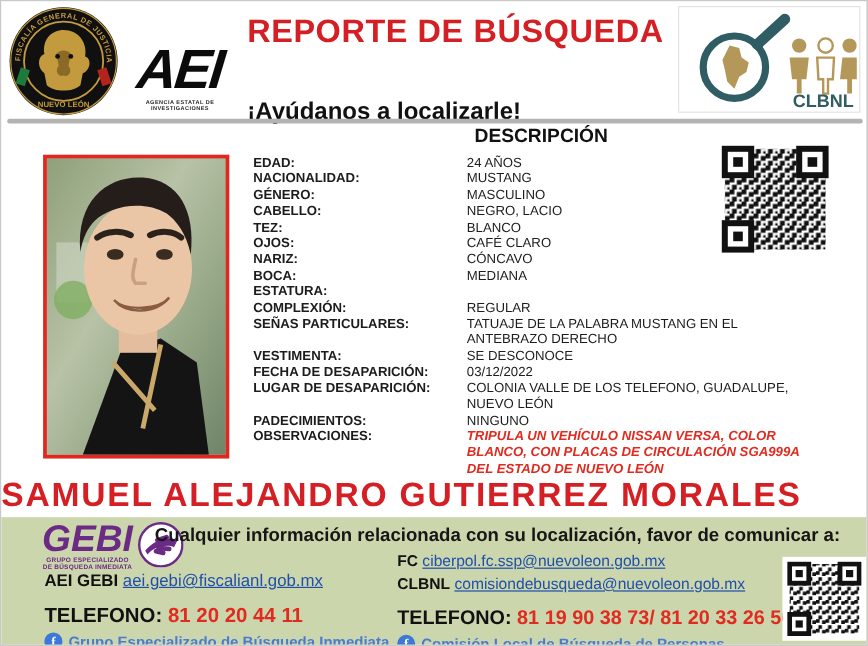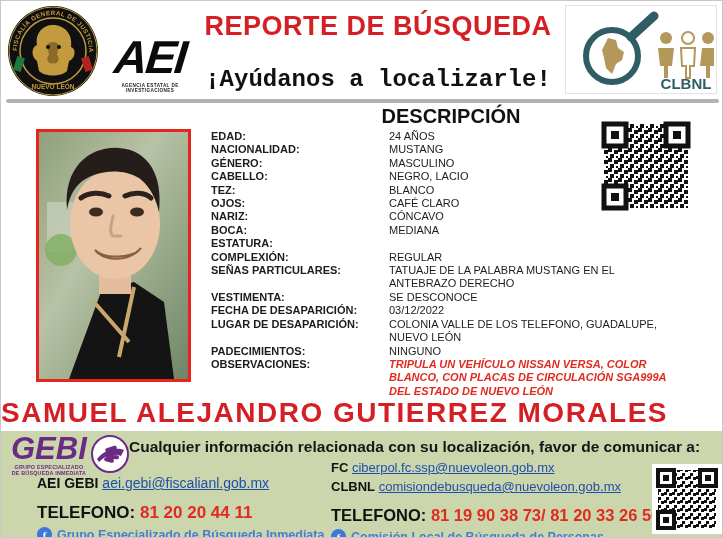--- a/index.html
+++ b/index.html
@@ -7,46 +7,46 @@
   .poster {
     position:relative; width:723px; height:538px; background:#fff;
     border:1px solid #c9c9c9; overflow:hidden; margin:0 auto;
   }
   
   .seal { position:absolute; left:6px; top:4px; width:92px; height:92px; }
   .aei-logo { position:absolute; left:99px; top:32px; width:100px; text-align:center; }
   .aei-text { font-size:46px; font-weight:900; font-style:italic; color:#0b0b0b;
               letter-spacing:-2px; line-height:48px; transform:skewX(-6deg); }
   .aei-sub { font-size:4.6px; font-weight:700; color:#222; letter-spacing:.4px; margin-top:2px; }
-  .titles { position:absolute; left:192px; top:10px; width:370px; text-align:center; }
+  .titles { position:absolute; left:205px; top:10px; width:370px; text-align:left; }
   .main-title { font-size:27px; font-weight:700; color:#d42025; letter-spacing:.5px; }
-  .sub-title { font-size:24px; font-weight:700; color:#111; margin-top:24px;font-family:Liberation Mono, monospace; }
+  .sub-title { font-size:20px; font-weight:700; color:#111; margin-top:40px; }
   .clbnl-box { position:absolute; right:5px; top:4px; width:152px; height:89px;
                border:1px solid #e3e3e3; background:#fff; display:flex;
                align-items:center; justify-content:center; }
   .divider { position:absolute; left:5px; top:98px; width:713px; height:4px;
              background:#b3b3b3; border-radius:3px; }
   
   .desc-heading { position:absolute; left:210px; top:104px; width:480px; text-align:center;
-                  font-size:20px; font-weight:700; color:#111; }
+                  font-size:16px; font-weight:700; color:#111; }
   .photo { position:absolute; left:35px; top:128px; width:155px; height:253px;
            border:3px solid #e8241f; background:#9aa888; }
   .fields { position:absolute; left:210px; top:129px; width:480px; }
   .frow { display:flex; font-size:11px; line-height:13.4px; color:#1c1c1c; }
   .flabel { width:178px; font-weight:700; flex:none; }
   .fvalue { width:288px; flex:none; }
   .fvalue.obs { color:#e02b20; font-weight:700; font-style:italic; }
   .qr-top { position:absolute; left:597px; top:117px; width:96px; height:96px; background:#fff; }
   
   .person-name { position:absolute; left:0; top:396px; width:723px; 
                  font-size:28px; font-weight:700; color:#d42025; letter-spacing:1.5px; }
   
   .footer { position:absolute; left:0; top:430px; width:723px; height:108px; background:#ccd6ad; }
   .gebi-logo { position:absolute; left:10px; top:3px; display:flex; align-items:flex-start; }
-  .gebi-txt { text-align:center; }
+  .gebi-txt { text-align:center;margin-left:24px; }
   .gebi-name { font-size:31px; font-weight:900; font-style:italic; color:#6b2a84; line-height:30px; }
   .gebi-sub { font-size:5.4px; font-weight:700; color:#6b2a84; letter-spacing:.2px; line-height:6px; }
   .gebi-hand { margin-left:4px; margin-top:1px; }
   .footer-msg { position:absolute; left:128px; top:7px; width:575px;
                 font-size:15.5px; font-weight:700; color:#161616; }
   .fcol-left { position:absolute; left:36px; top:44px; }
   .fcol-right { position:absolute; left:330px; top:29px; }
   .contact-line { font-size:13.5px; color:#111; margin-bottom:4px; white-space:nowrap; }
   .contact-label { font-weight:700; color:#111; }
   .email-link { color:#1f4faa; text-decoration:underline; }

